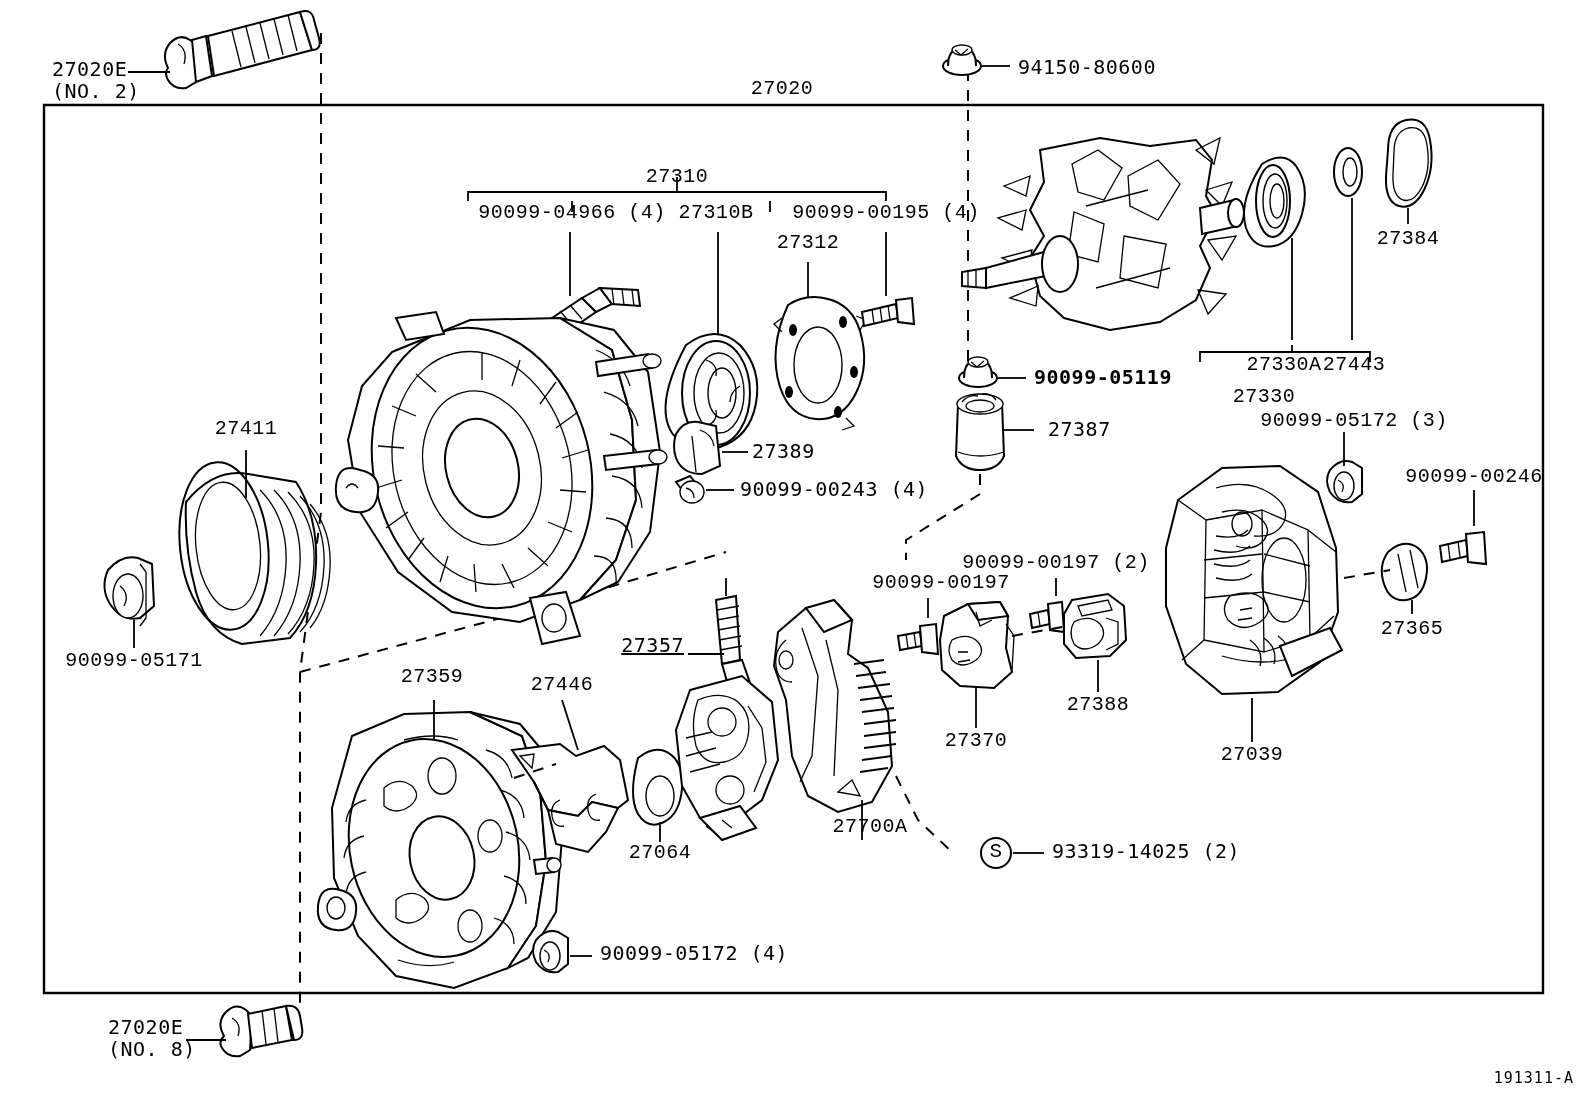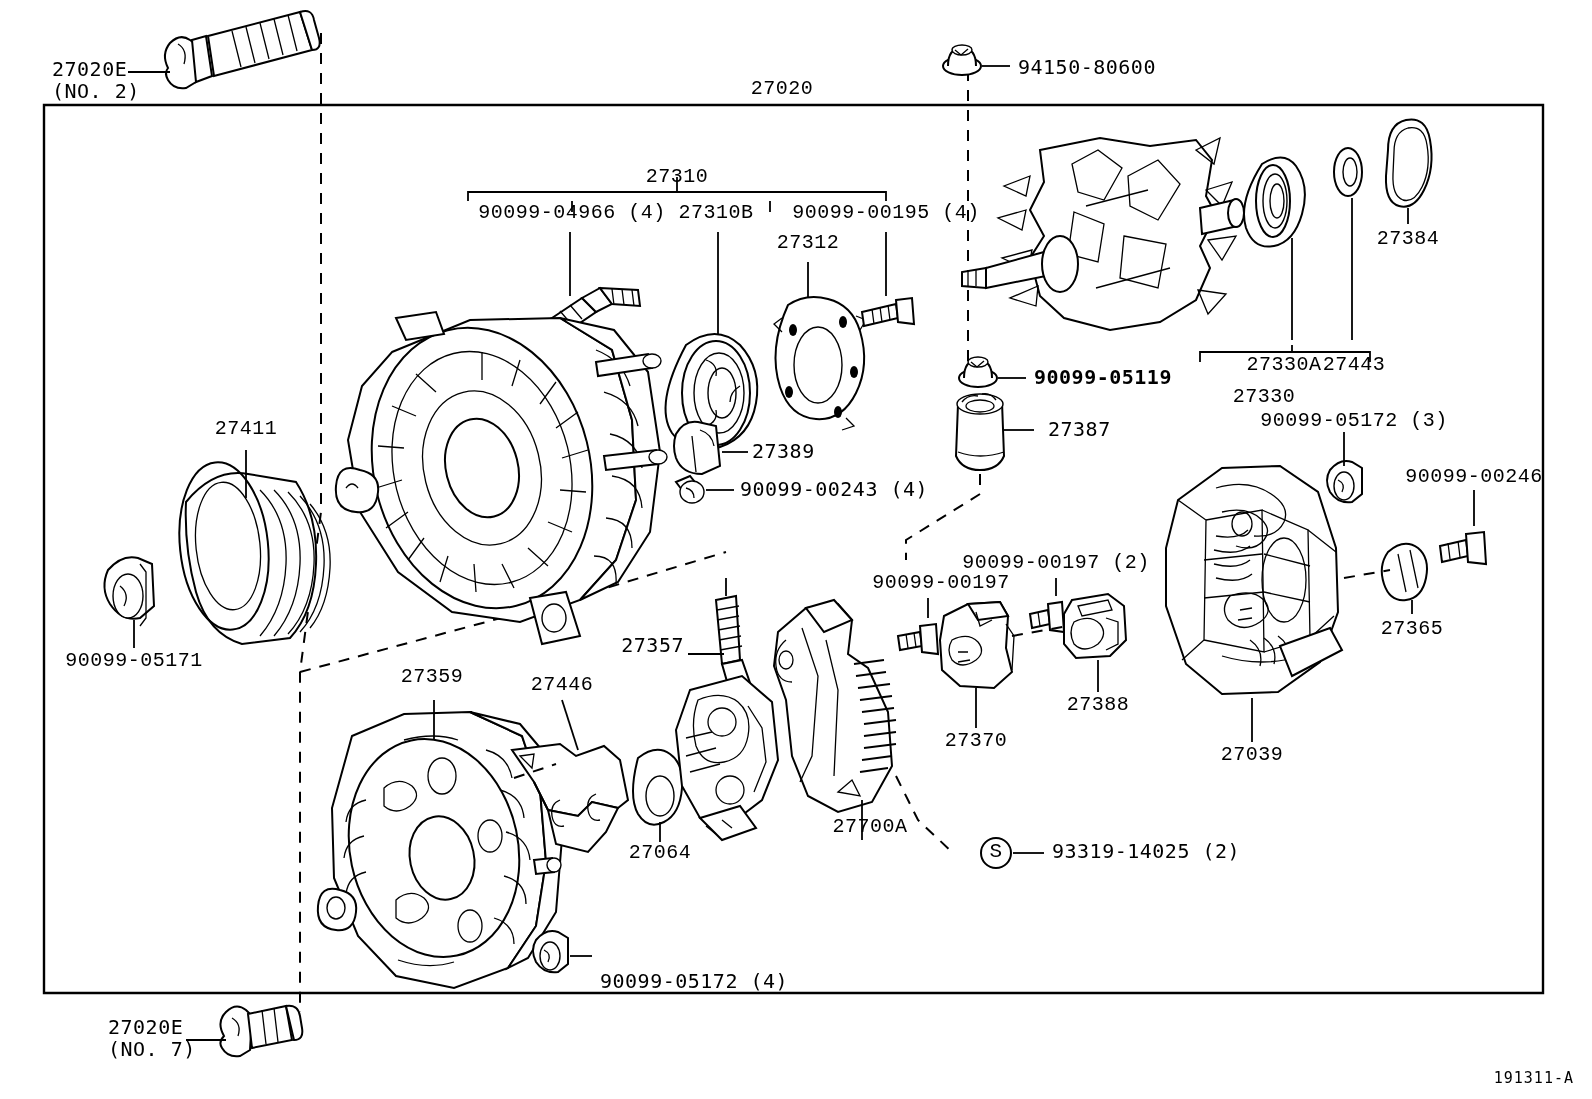--- a/index.html
+++ b/index.html
@@ -4,21 +4,21 @@
 <title>Parts Diagram</title>
 <style>
   html,body{margin:0;padding:0;background:#fff;}
   body{width:1592px;height:1099px;position:relative;overflow:hidden;
        font-family:"DejaVu Sans Mono","Liberation Mono",monospace;color:#000;}
   #stage{position:absolute;inset:0;width:1592px;height:1099px;}
   svg.layer{position:absolute;left:0;top:0;width:1592px;height:1099px;}
   .lbl{position:absolute;font-size:20px;letter-spacing:.5px;white-space:pre;
        line-height:1.12;color:#000;font-family:"DejaVu Sans Mono","Liberation Mono",monospace;}
   .lbl.c{transform:translateX(-50%);text-align:right;font-family:Liberation Mono, monospace;}
-  .lbl.r{transform:translateX(-100%);text-align:left;}
+  .lbl.r{transform:translateX(-100%);text-align:left;text-decoration:underline;}
   .diagref{position:absolute;right:18px;bottom:12px;font-size:15px;letter-spacing:1px;}
   .ink{fill:none;stroke:#000;stroke-width:2;}
   .ink-fine{fill:none;stroke:#000;stroke-width:1.3;}
   .lead{fill:none;stroke:#000;stroke-width:1.8;}
   .dash{fill:none;stroke:#000;stroke-width:2;stroke-dasharray:11 9;}
   .frame{fill:none;stroke:#000;stroke-width:2.4;}
   .wht{fill:#fff;stroke:#000;stroke-width:2;}
   .wht-fine{fill:#fff;stroke:#000;stroke-width:1.4;}
   .blk{fill:#000;stroke:none;}
 </style>
@@ -499,24 +499,24 @@
   <div class="lbl c" style="left:870px;top:816px;">27700A</div>
 
   <div class="lbl r" style="left:684px;top:634px;">27357</div>
 
   <div class="lbl c" style="left:432px;top:666px;">27359</div>
 
   <div class="lbl c" style="left:562px;top:674px;">27446</div>
 
   <div class="lbl c" style="left:660px;top:842px;">27064</div>
 
-  <div class="lbl" style="left:600px;top:942px;margin-top:28px;">90099-05172 (4)</div>
+  <div class="lbl" style="left:600px;top:942px;">90099-05172 (4)</div>
 
   <div class="lbl" style="left:1052px;top:840px;">93319-14025 (2)</div>
 
   <div class="lbl c" style="left:996px;top:840px;font-size:21px;">S</div>
 
   <div class="lbl" style="left:108px;top:1016px;"><span>27020E</span>
-<span>(NO. 7)</span></div>
+<span>(NO. 8)</span></div>
 
   <div class="diagref">191311-A</div>
 
 </div>
 
 </body></html>

